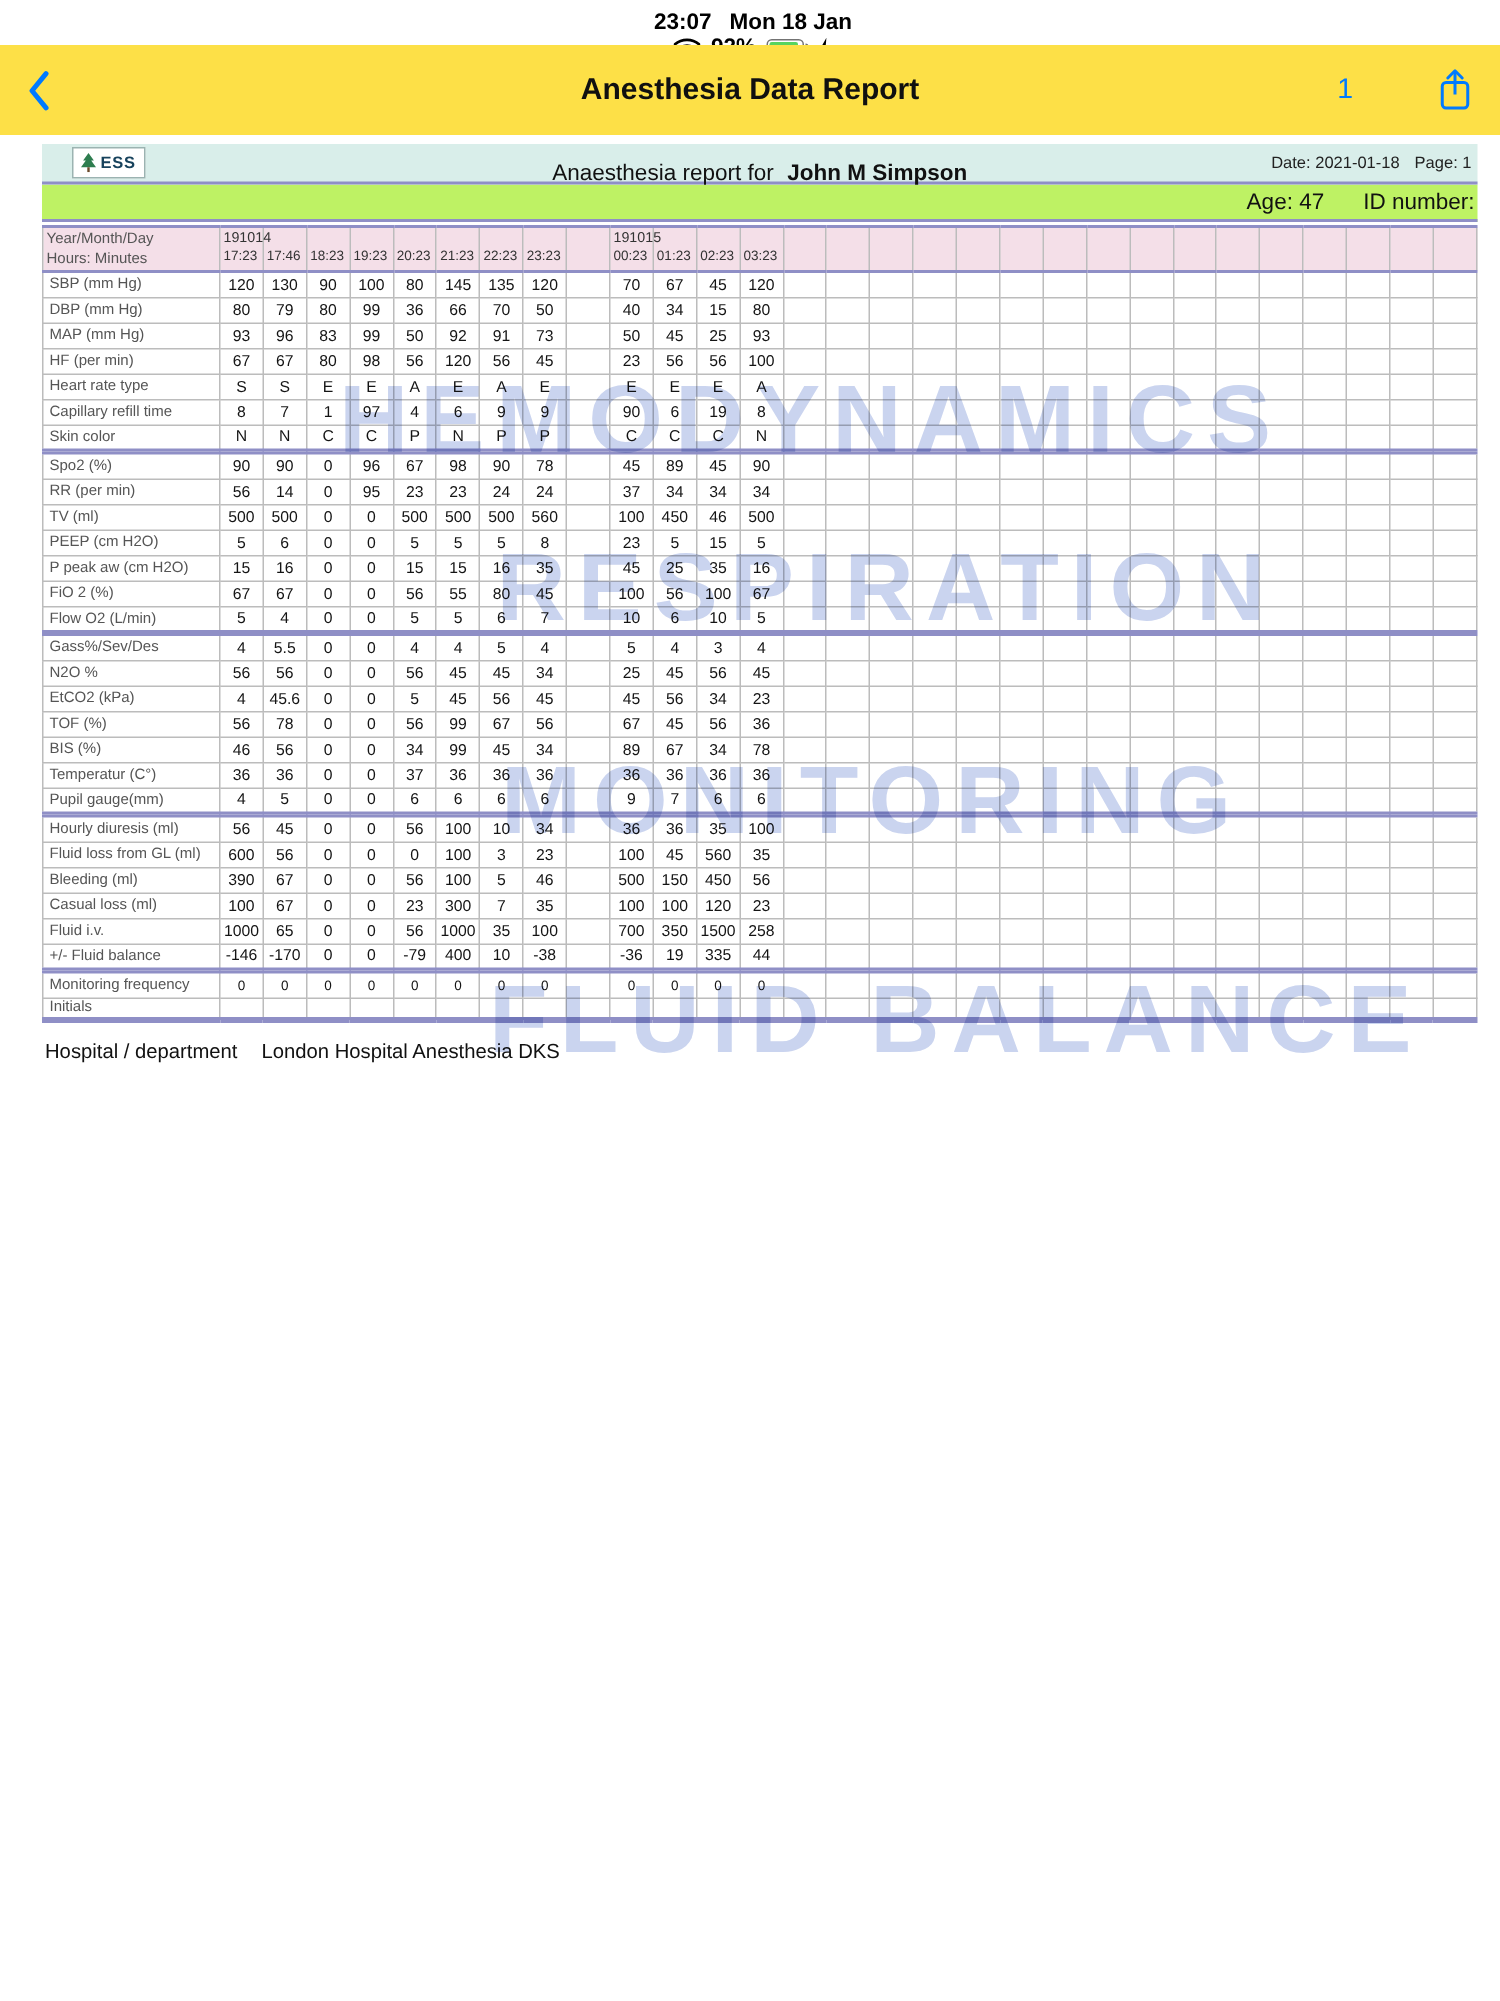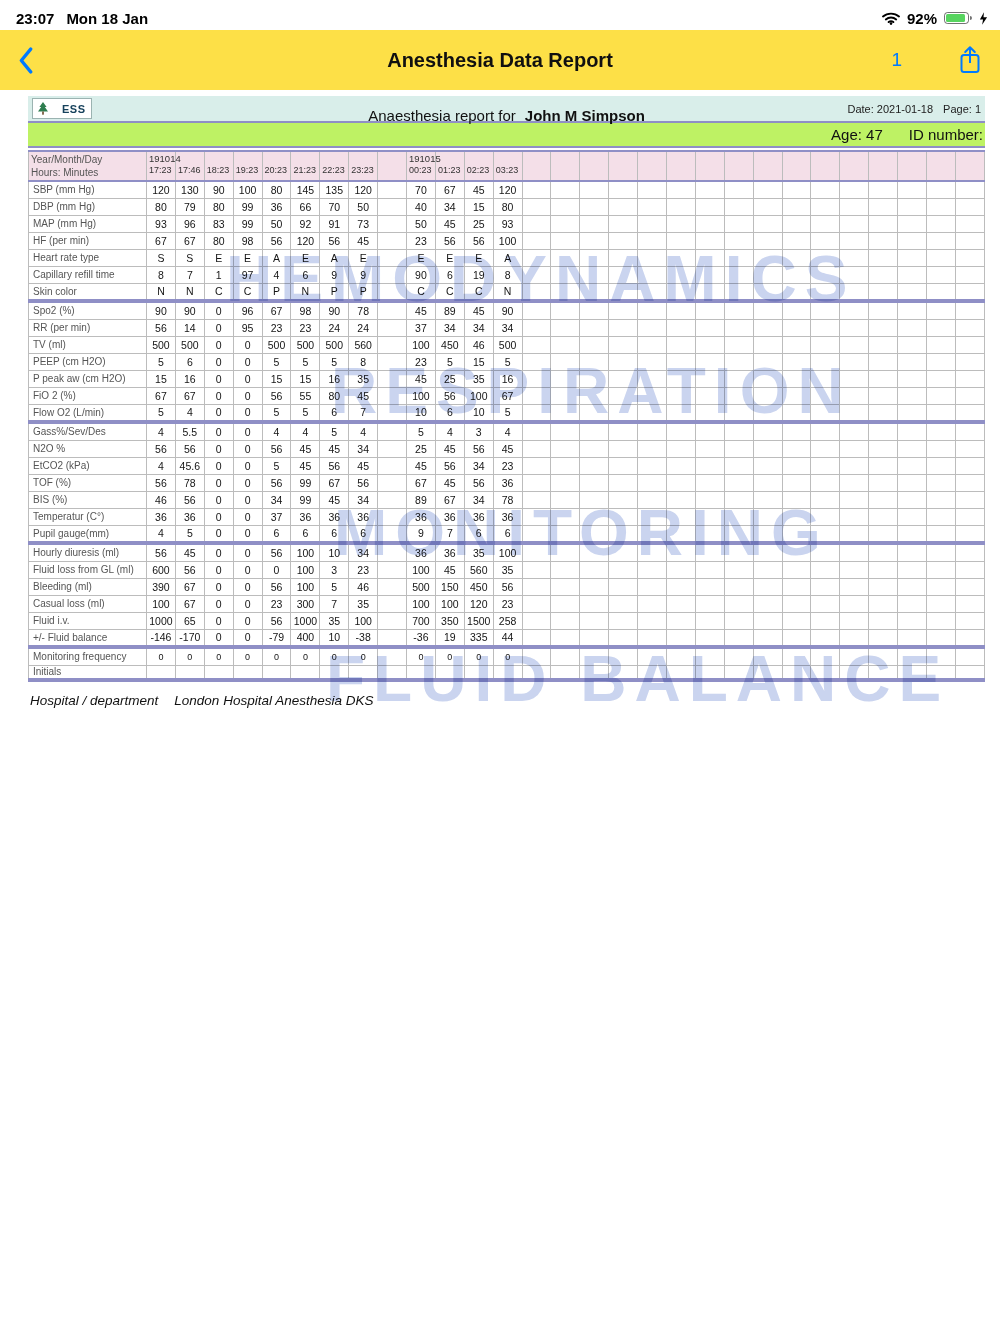--- a/index.html
+++ b/index.html
@@ -1,39 +1,39 @@
 <!DOCTYPE html>
 <html><head>
 <meta charset="utf-8">
 <style>
   *{box-sizing:border-box;margin:0;padding:0;}
   html,body{width:1000px;height:1334px;}
   body{background:#fff;font-family:"Liberation Sans",sans-serif;overflow:hidden;position:relative;-webkit-font-smoothing:antialiased;}
 
   
-  .status-bar{height:30px;display:flex;align-items:center;justify-content:space-between;padding:6px 12px 0 16px;font-size:15px;font-weight:600;color:#000;}
+  .status-bar{height:30px;display:flex;align-items:center;justify-content:space-between;padding:6px 12px 0 16px;font-size:15px;font-weight:600;color:#000;flex-direction:column;}
   .status-left{display:flex;gap:12px;align-items:center;}
   .status-right{display:flex;gap:7px;align-items:center;}
   .battery{display:inline-flex;align-items:center;}
   .battery-body{display:inline-block;width:25px;height:12px;border:1px solid rgba(0,0,0,.55);border-radius:3.5px;padding:1px;}
   .battery-fill{display:block;height:100%;width:92%;background:#57d45f;border-radius:1.5px;}
   .battery-nub{display:inline-block;width:2px;height:4.5px;background:rgba(0,0,0,.55);border-radius:0 2px 2px 0;margin-left:1px;}
 
   
   .nav-bar{height:60px;display:flex;align-items:center;padding:0 18px;position:relative;background:#fde047;}
   .back-button{background:none;border:none;cursor:pointer;display:flex;align-items:center;padding:0;}
   .nav-title{position:absolute;left:0;right:0;text-align:center;font-size:20px;font-weight:700;color:#101010;pointer-events:none;}
   .nav-right{margin-left:auto;display:flex;align-items:center;gap:56px;}
   .page-indicator{color:#007aff;font-size:19px;background:none;border:none;cursor:pointer;}
   .share-button{background:none;border:none;cursor:pointer;display:flex;padding:0;}
 
   
   .report{position:relative;margin:6px 15px 0 28px;}
   .report-header{height:27px;background:#d9eeea;display:flex;align-items:center;position:relative;border-bottom:2px solid #8f8fc6;padding:0 4px;}
-  .logo{display:inline-flex;align-items:center;gap:14px;background:#fff;border:1px solid #9bb3b1;padding:1px 5px;height:21px;z-index:2;}
+  .logo{display:inline-flex;align-items:center;gap:3px;background:#fff;border:1px solid #9bb3b1;padding:1px 5px;height:21px;z-index:2;margin-left:16px;}
   .logo-text{font-weight:700;font-size:11px;color:#17425c;letter-spacing:.5px;}
   .header-title{position:absolute;left:0;right:0;text-align:center;font-size:15px;color:#111;margin-top:14px;}
   .header-title .patient{font-weight:700;margin-left:9px;}
   .header-meta{margin-left:auto;font-size:11px;color:#222;display:flex;gap:10px;z-index:2;}
   .age-band{height:25px;background:#bef264;border-bottom:2px solid #8f8fc6;display:flex;align-items:center;justify-content:flex-end;gap:26px;font-size:15px;color:#111;padding-right:2px;}
 
   
   table.data{width:100%;border-collapse:collapse;table-layout:fixed;margin-top:2px;border-left:1px solid #8f8fc6;border-right:1px solid #8f8fc6;}
   .head-row th{background:#f4dfe8;border:1px solid #bcbcbc;border-top:2px solid #8f8fc6;border-bottom:2px solid #8f8fc6;font-weight:400;padding:1px 2px;vertical-align:top;}
   .corner div{text-align:left;font-size:10px;color:#555;line-height:1.3;white-space:nowrap;overflow:visible;}
@@ -46,21 +46,21 @@
   .initials-row td{height:14px;}
 
   
   .wm-layer{position:absolute;inset:0;pointer-events:none;z-index:5;mix-blend-mode:multiply;}
   .wm{position:absolute;font-weight:700;font-size:64px;letter-spacing:8px;color:#aebde6;opacity:.65;white-space:nowrap;font-family:"Liberation Sans",sans-serif;}
   .wm-0{left:198px;top:146px;}
   .wm-1{left:303px;top:258px;}
   .wm-2{left:306px;top:400px;}
   .wm-3{left:298px;top:546px;}
 
-  .footer-line{margin-top:11px;font-size:13.5px;color:#111;display:flex;gap:16px;padding-left:2px;font-style:italic;}
+  .footer-line{margin-top:11px;font-size:13.5px;color:#111;display:flex;gap:16px;padding-left:2px;}
   .footer-line .flabel{color:#111;}
 </style>
 </head>
 <body>
 
 <div class="status-bar">
   <div class="status-left">
     <span>23:07</span>
     <span>Mon 18 Jan</span>
   </div>

